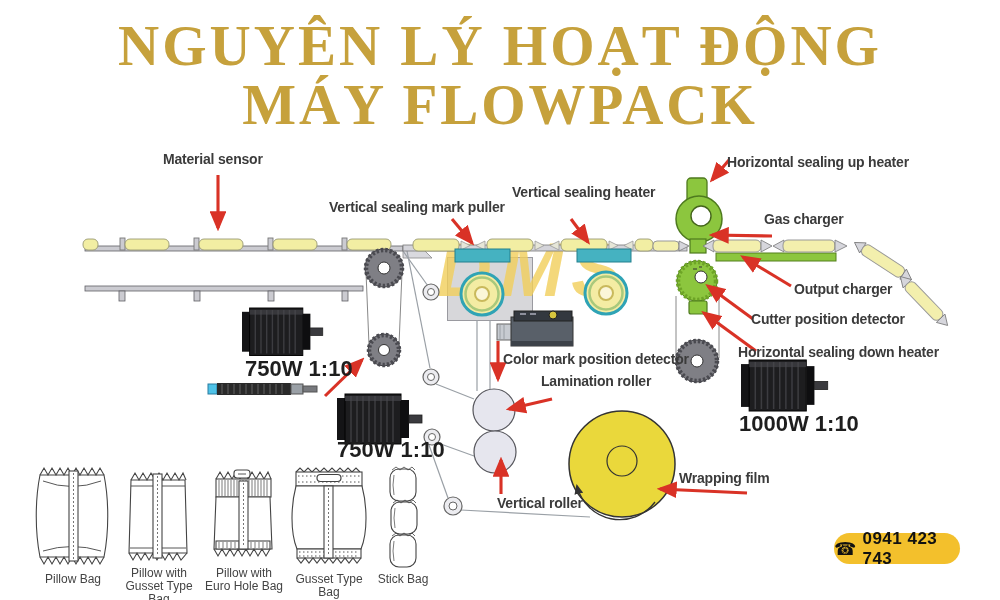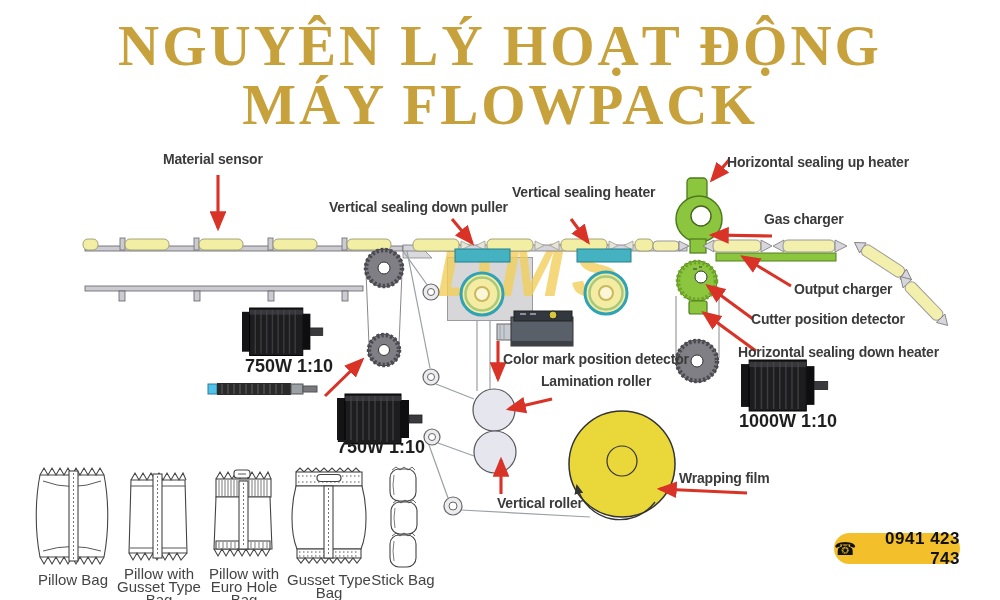--- a/index.html
+++ b/index.html
@@ -14,29 +14,29 @@
   #watermark{left:437px;top:232px;z-index:1;font-style:italic;font-weight:800;
              font-size:76px;letter-spacing:8px;color:#F2CF5B;opacity:.8;line-height:76px;}
   
   #formbox{left:447px;top:257px;width:84px;height:62px;z-index:0;
            background:rgba(176,176,182,.5);border:1px solid #9a9aa0;}
   
   #mech{left:0;top:0;z-index:2;}
   
   .lbl{position:absolute;z-index:5;font-size:14px;font-weight:600;color:#3b3b3b;
        white-space:nowrap;letter-spacing:-0.2px;line-height:17px;}
-  .mlabel{position:absolute;z-index:5;font-size:18px;font-weight:600;color:#1e1e1e;
+  .mlabel{position:absolute;z-index:5;font-size:22px;font-weight:600;color:#1e1e1e;
           white-space:nowrap;}
-  .baglbl{position:absolute;z-index:5;font-size:15px;color:#444;text-align:center;
+  .baglbl{position:absolute;z-index:5;font-size:12px;color:#444;text-align:center;
           line-height:13px;font-weight:400;}
   
   #phone{left:834px;top:533px;width:126px;height:31px;border-radius:16px;background:#F3C02C;
          z-index:6;display:flex;align-items:center;justify-content:center;cursor:pointer;}
   #phone .ic{font-size:18px;color:#111;margin-right:6px;line-height:1;}
-  #phone .num{font-size:17px;font-weight:bold;color:#111;letter-spacing:.5px;text-align:right;}
+  #phone .num{font-size:17px;font-weight:bold;color:#111;letter-spacing:.5px;}
 </style>
 </head>
 <body>
 
 <div id="stage">
 
   <div id="title" class="abs">
     <div>NGUYÊN LÝ HOẠT ĐỘNG</div>
     <div>MÁY FLOWPACK</div>
   </div>
@@ -298,21 +298,21 @@
     <g fill="#fff" stroke="#444" stroke-width="1.1">
       <rect x="390" y="469" width="26" height="32" rx="9"></rect>
       <rect x="391" y="502" width="26" height="32" rx="9"></rect>
       <rect x="390" y="535" width="26" height="32" rx="9"></rect>
       <path d="M392 470L396 467 400 470 404 467 408 470 412 467 415 470M393 503L397 500 401 503 405 500 409 503 413 500 416 503M392 536L396 533 400 536 404 533 408 536 412 533 415 536" fill="none" stroke-width=".8"></path>
       <path d="M394 475Q392 485 394 495M395 508Q393 518 395 528M394 541Q392 551 394 561" fill="none" stroke-width=".7"></path>
     </g>
   </svg>
 
   <div class="lbl" style="left:163px;top:151px">Material sensor</div>
-  <div class="lbl" style="left:329px;top:199px">Vertical sealing down puller</div>
+  <div class="lbl" style="left:329px;top:199px">Vertical sealing mark puller</div>
   <div class="lbl" style="left:512px;top:184px">Vertical sealing heater</div>
   <div class="lbl" style="left:727px;top:154px">Horizontal sealing up heater</div>
   <div class="lbl" style="left:764px;top:211px">Gas charger</div>
   <div class="lbl" style="left:794px;top:281px">Output charger</div>
   <div class="lbl" style="left:751px;top:311px">Cutter position detector</div>
   <div class="lbl" style="left:738px;top:344px">Horizontal sealing down heater</div>
   <div class="lbl" style="left:503px;top:351px">Color mark position detector</div>
   <div class="lbl" style="left:541px;top:373px">Lamination roller</div>
   <div class="lbl" style="left:497px;top:495px">Vertical roller</div>
   <div class="lbl" style="left:679px;top:470px">Wrapping film</div>

